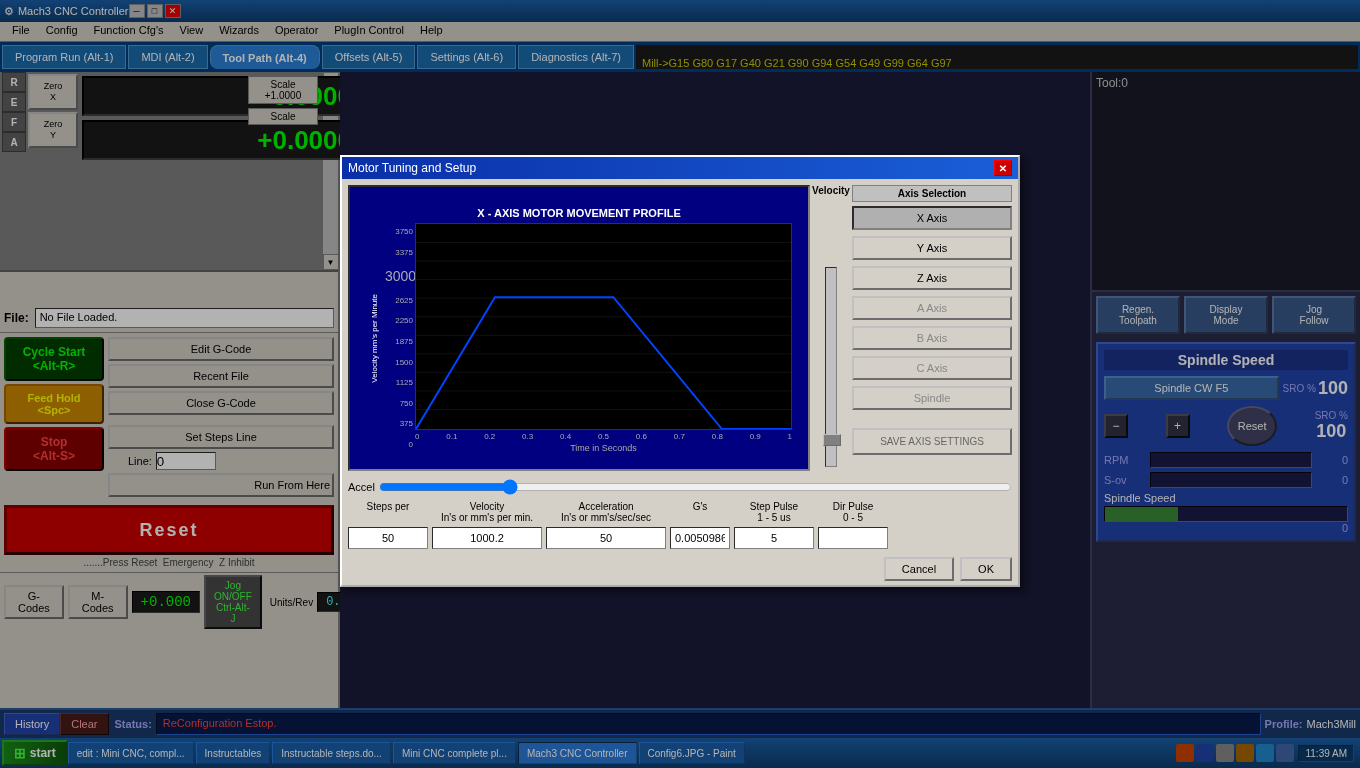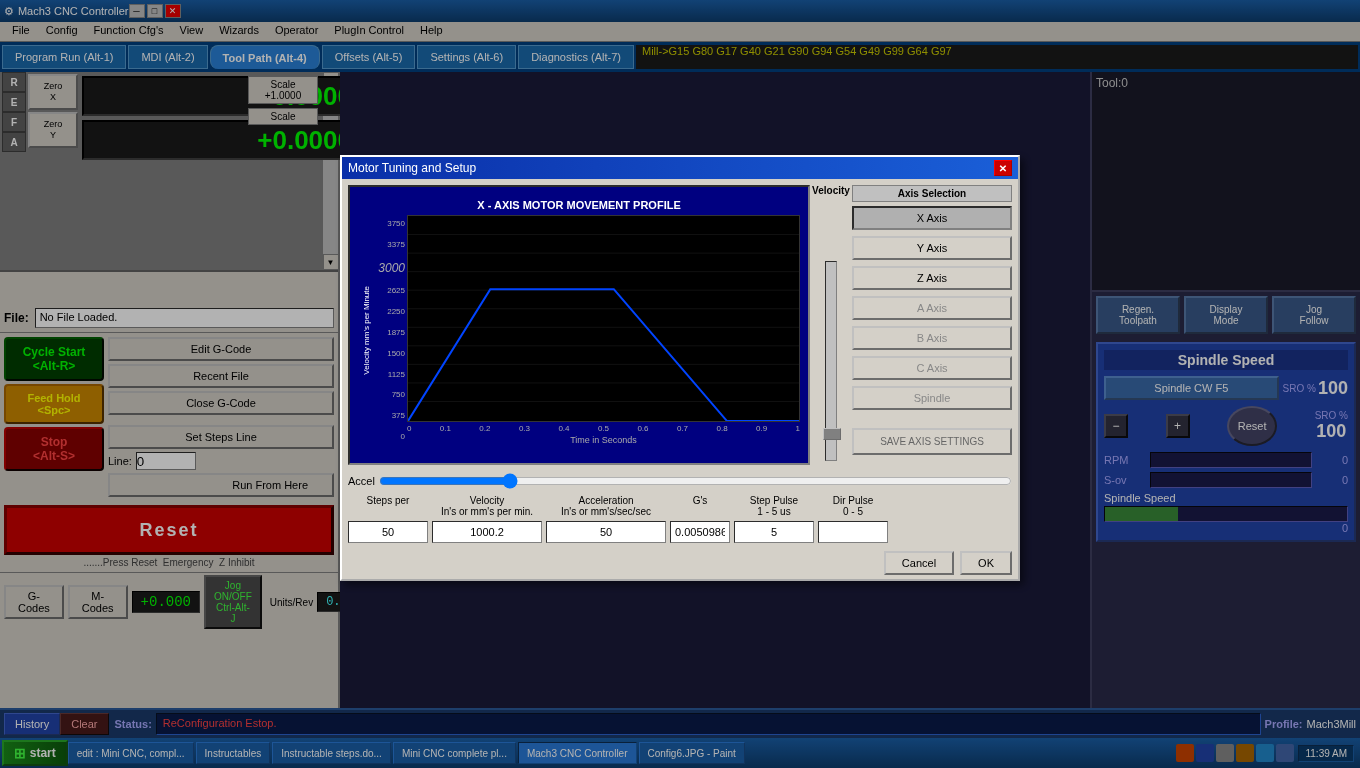--- a/index.html
+++ b/index.html
@@ -61,21 +61,21 @@
     }
     .tab.active { background: #2a82d8; border-bottom: none; font-weight: bold; border-radius: 8px; }
     #gcode-display-bar {
       flex: 1;
       background: #1a1a1a;
       color: #cccc00;
       font-size: 11px;
       padding: 0 6px;
       height: 24px;
       display: flex;
-      align-items: flex-start;
+      align-items: flex-end;
       overflow: hidden;
     }
 
     
     #main {
       display: flex;
       height: calc(768px - 22px - 20px - 30px - 30px - 30px);
       background: #404040;
     }
 
@@ -199,33 +199,34 @@
       font-weight: bold;
       padding: 6px 4px;
       font-size: 12px;
       cursor: pointer;
       width: 100px;
     }
     .gray-btn {
       background: #d4d0c8;
       color: #000;
       border: 2px outset #c0c0c0;
-      padding: 4px 24px;
+      padding: 4px 2px;
       font-size: 11px;
       cursor: pointer;
     }
 
     #left-col { display: flex; flex-direction: column; gap: 3px; }
     #right-col { display: flex; flex-direction: column; gap: 3px; flex: 1; }
 
     .line-input-row {
       display: flex;
       align-items: center;
       gap: 4px;
       font-size: 11px;
+      margin-left: 20px;
     }
     .line-input {
       border: 1px inset #808080;
       width: 60px;
       height: 18px;
       background: white;
     }
 
     
     #reset-btn-area {
@@ -942,30 +943,30 @@
 
 <div id="motor-tuning-dialog">
   <div id="dialog-title">
     <span>Motor Tuning and Setup</span>
     <div id="dialog-close">✕</div>
   </div>
 
   <div id="dialog-body">
 
     <div id="graph-area">
-      <div class="graph-wrapper" style="background:#000080; padding:8px; height:100%;">
+      <div class="graph-wrapper" style="background:#000080; padding:16px; height:100%;">
         <div class="graph-title">X - AXIS MOTOR MOVEMENT PROFILE</div>
         <div style="position:relative; display:flex; height:230px;">
 
           <div style="writing-mode:vertical-rl; transform:rotate(180deg); color:white; font-size:8px; padding:4px; white-space:nowrap; align-self:center;">Velocity mm's per Minute</div>
 
           <div style="display:flex; flex-direction:column; justify-content:space-between; padding:4px 2px; width:32px;">
             <div style="color:#aaa; font-size:8px; text-align:right;">3750</div>
             <div style="color:#aaa; font-size:8px; text-align:right;">3375</div>
-            <div style="color:#aaa; font-size:12px; text-align:right;font-style:italic;">3000</div>
+            <div style="color:#aaa; font-size:14px; text-align:right;">3000</div>
             <div style="color:#aaa; font-size:8px; text-align:right;">2625</div>
             <div style="color:#aaa; font-size:8px; text-align:right;">2250</div>
             <div style="color:#aaa; font-size:8px; text-align:right;">1875</div>
             <div style="color:#aaa; font-size:8px; text-align:right;">1500</div>
             <div style="color:#aaa; font-size:8px; text-align:right;">1125</div>
             <div style="color:#aaa; font-size:8px; text-align:right;">750</div>
             <div style="color:#aaa; font-size:8px; text-align:right;">375</div>
             <div style="color:#aaa; font-size:8px; text-align:right;">0</div>
           </div>
 

